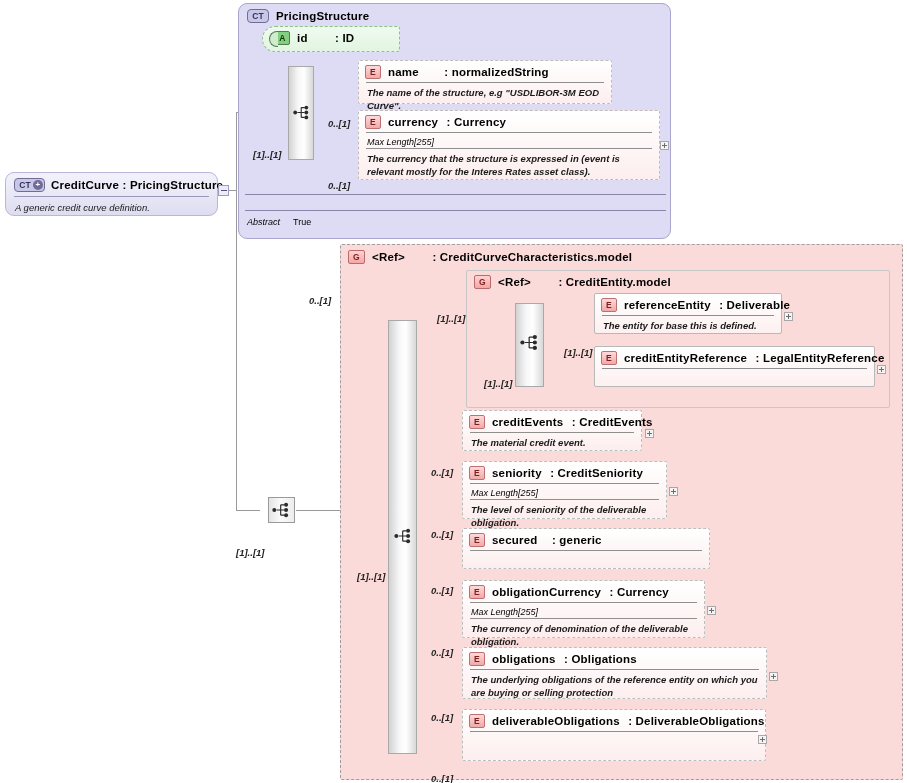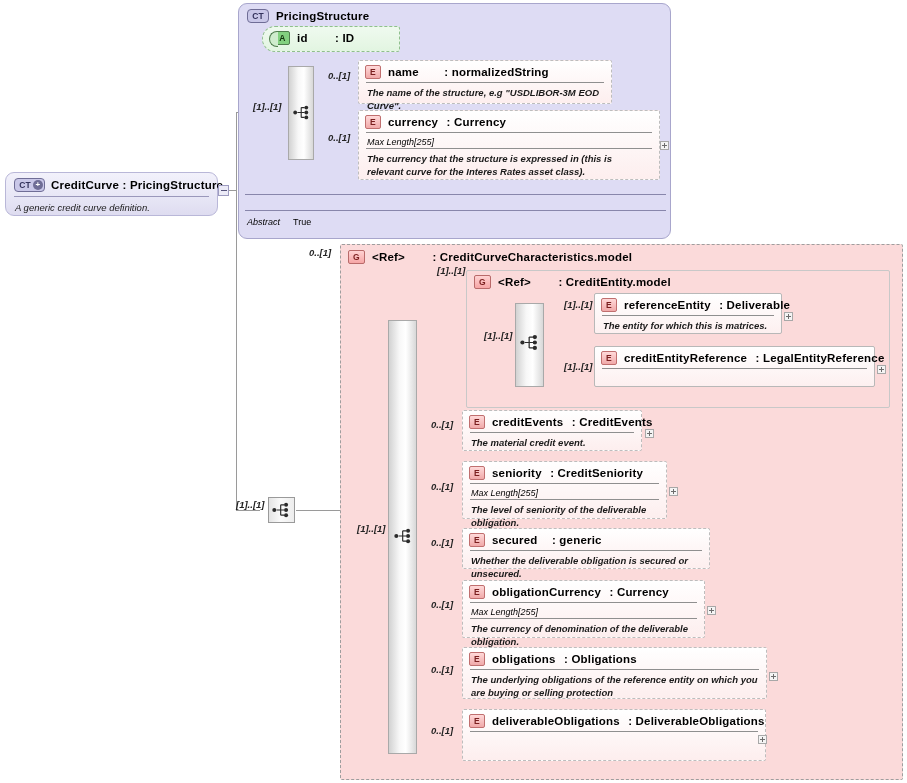--- a/index.html
+++ b/index.html
@@ -19,21 +19,21 @@
   .abs { position:absolute; }
 
   
   .ttl { font-size:11.5px; font-weight:bold; letter-spacing:.2px; white-space:nowrap; }
   .ttl .sep { font-weight:bold; }
   .doc  { font-style:italic; font-size:9.5px; line-height:1.22; color:#1a1a1a; }
   .facet { font-size:9px; font-style:italic; }
 
   
   .card { position:absolute; font-size:9.5px; font-style:italic; font-weight:bold;
-          color:#222; white-space:nowrap; }
+          color:#222; white-space:nowrap;margin-top:48px; }
 
   
   .ln  { position:absolute; background:#9a9a9a; }
   .lnh { height:1px; }
   .lnv { width:1px; }
 
   
   .node { position:absolute; border-radius:3px; }
 
   
@@ -239,21 +239,21 @@
         <span style="padding-left:5px;">:</span>
         <span>Currency</span>
       </span>
     </div>
     <div class="rule"></div>
     <div class="facetrow">
       <span class="facet">Max Length</span><span class="facet val">[255]</span>
     </div>
     <div class="rule"></div>
     <div class="docrow">
-      <span class="doc">The currency that the structure is expressed in (this is relevant curve for the Interes Rates asset class).</span>
+      <span class="doc">The currency that the structure is expressed in (event is relevant mostly for the Interes Rates asset class).</span>
     </div>
   </div>
   <div class="plusbox" style="left:660px; top:141px;"></div>
 
   <div class="glyph boxed" style="left:268px; top:497px; width:27px; height:26px;"></div>
   <svg class="glyph" style="left:272px; top:501px;" width="18" height="18" viewBox="0 0 17 17">
     <circle cx="2.2" cy="8.5" r="1.9" fill="#2b2b2b"></circle>
     <path d="M4.4 8.5 H8.2 M8.2 3.6 V13.4 M8.2 3.6 H11.6 M8.2 8.5 H11.6 M8.2 13.4 H11.6" stroke="#2b2b2b" stroke-width="1.1" fill="none"></path>
     <circle cx="13.3" cy="3.6" r="1.9" fill="#2b2b2b"></circle>
     <circle cx="13.3" cy="8.5" r="1.9" fill="#2b2b2b"></circle>
@@ -318,21 +318,21 @@
         <span>E</span>
       </span>
       <span class="ttl">
         <span>referenceEntity</span>
         <span style="padding-left:5px;">:</span>
         <span>Deliverable</span>
       </span>
     </div>
     <div class="rule"></div>
     <div class="docrow">
-      <span class="doc">The entity for which this is matrices.</span>
+      <span class="doc">The entity for base this is defined.</span>
     </div>
   </div>
   <div class="plusbox" style="left:784px; top:312px;"></div>
 
   <span class="card" style="left:564px; top:361px;">[1]..[1]</span>
   <div class="node el solid abs" style="left:594px; top:346px; width:281px; height:41px;">
     <div class="hdr">
       <span class="ico ico-e">
         <span>E</span>
       </span>
@@ -394,23 +394,20 @@
       <span class="ico ico-e">
         <span>E</span>
       </span>
       <span class="ttl">
         <span>secured</span>
         <span style="padding-left:11px;">:</span>
         <span>generic</span>
       </span>
     </div>
     <div class="rule"></div>
-    <div class="docrow">
-      <span class="doc">Whether the deliverable obligation is secured or unsecured.</span>
-    </div>
   </div>
 
   <span class="card" style="left:431px; top:599px;">0..[1]</span>
   <div class="node el dashed abs" style="left:462px; top:580px; width:243px; height:58px;">
     <div class="hdr">
       <span class="ico ico-e">
         <span>E</span>
       </span>
       <span class="ttl">
         <span>obligationCurrency</span>

